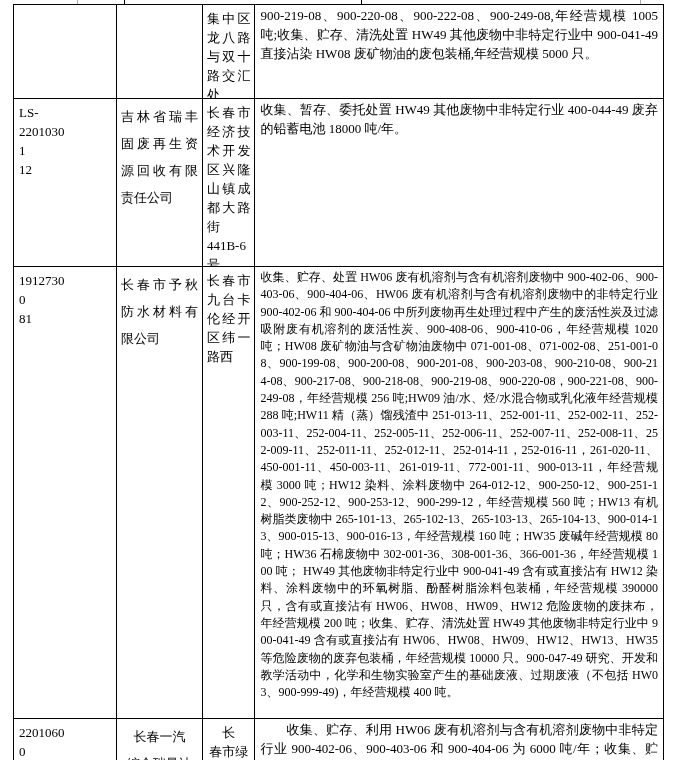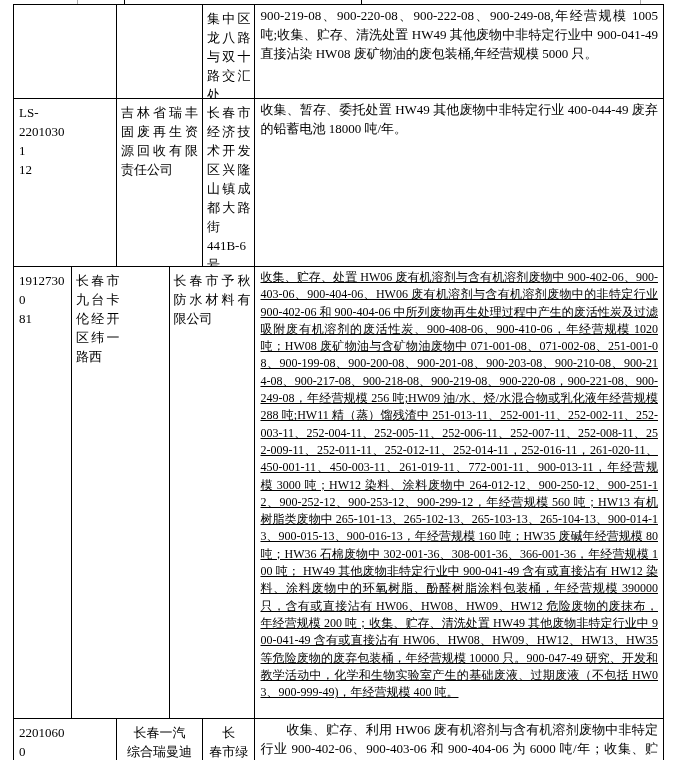--- a/index.html
+++ b/index.html
@@ -14,32 +14,32 @@
   .tick.black{background:#000000;}
   .t1{left:77px;} .t2{left:124px;} .t3{left:361px;} .t4{left:640px;}
 
   .doc-table{position:absolute;left:13px;top:4px;width:651px;border-top:1px solid #000;}
   .row{display:flex;border-bottom:1px solid #000;box-sizing:border-box;background:#fff;}
   .cell{box-sizing:border-box;border-left:1px solid #000;overflow:hidden;}
   .cell.last{border-right:1px solid #000;}
 
   .c1{width:62px;padding:4px 2px 0 5px;font-size:13px;line-height:19px;
       white-space:pre-wrap;word-break:break-all;}
-  .c2{width:92px;padding:4px 4px 0 4px;font-size:13px;line-height:19px;
+  .c2{width:92px;padding:4px 4px 0 4px;font-size:13px;line-height:27px;
       text-align:justify;word-break:break-all;margin-left:45px;}
   .c3{width:56px;padding:4px 4px 0 4px;font-size:13px;line-height:19px;
       text-align:justify;word-break:break-all;white-space:pre-wrap;}
   .c4{width:441px;padding:2px 5px 0 5px;font-size:13px;line-height:18.8px;
       text-align:justify;word-break:break-all;}
 
   .r1{height:94px;}
   .r2{height:168px;}
   .r3{min-height:452px;}
   .r4{height:80px;border-bottom:none;}
-  .r3 .c4{font-size:12px;line-height:17.3px;text-decoration:underline;}
+  .r3 .c4{font-size:12px;line-height:17.3px;}
   .r4 .c4{text-indent:2em;}
   .center{text-align:center;white-space:pre-wrap;}
 </style>
 </head>
 <body>
 
 <div class="page">
 
   <span class="tick gray t1"></span>
   <span class="tick black t2"></span>
@@ -62,22 +62,22 @@
       <div class="cell c2">吉林省瑞丰固废再生资源回收有限责任公司</div>
       <div class="cell c3">长春市经济技术开发区兴隆山镇成都大路街
 441B-6
 号</div>
       <div class="cell c4 last">收集、暂存、委托处置 HW49 其他废物中非特定行业 400-044-49 废弃的铅蓄电池 18000 吨/年。</div>
     </div>
 
     <div class="row r3">
       <div class="cell c1">19127300
 81</div>
+      <div class="cell c2">长春市予秋防水材料有限公司</div>
       <div class="cell c3">长春市九台卡伦经开区纬一路西</div>
-      <div class="cell c2">长春市予秋防水材料有限公司</div>
       <div class="cell c4 last">收集、贮存、处置 HW06 废有机溶剂与含有机溶剂废物中 900-402-06、900-403-06、900-404-06、HW06 废有机溶剂与含有机溶剂废物中的非特定行业 900-402-06 和 900-404-06 中所列废物再生处理过程中产生的废活性炭及过滤吸附废有机溶剂的废活性炭、900-408-06、900-410-06，年经营规模 1020 吨；HW08 废矿物油与含矿物油废物中 071-001-08、071-002-08、251-001-08、900-199-08、900-200-08、900-201-08、900-203-08、900-210-08、900-214-08、900-217-08、900-218-08、900-219-08、900-220-08，900-221-08、900-249-08，年经营规模 256 吨;HW09 油/水、烃/水混合物或乳化液年经营规模 288 吨;HW11 精（蒸）馏残渣中 251-013-11、252-001-11、252-002-11、252-003-11、252-004-11、252-005-11、252-006-11、252-007-11、252-008-11、252-009-11、252-011-11、252-012-11、252-014-11，252-016-11，261-020-11、450-001-11、450-003-11、261-019-11、772-001-11、900-013-11，年经营规模 3000 吨；HW12 染料、涂料废物中 264-012-12、900-250-12、900-251-12、900-252-12、900-253-12、900-299-12，年经营规模 560 吨；HW13 有机树脂类废物中 265-101-13、265-102-13、265-103-13、265-104-13、900-014-13、900-015-13、900-016-13，年经营规模 160 吨；HW35 废碱年经营规模 80 吨；HW36 石棉废物中 302-001-36、308-001-36、366-001-36，年经营规模 100 吨； HW49 其他废物非特定行业中 900-041-49 含有或直接沾有 HW12 染料、涂料废物中的环氧树脂、酚醛树脂涂料包装桶，年经营规模 390000 只，含有或直接沾有 HW06、HW08、HW09、HW12 危险废物的废抹布，年经营规模 200 吨；收集、贮存、清洗处置 HW49 其他废物非特定行业中 900-041-49 含有或直接沾有 HW06、HW08、HW09、HW12、HW13、HW35 等危险废物的废弃包装桶，年经营规模 10000 只。900-047-49 研究、开发和教学活动中，化学和生物实验室产生的基础废液、过期废液（不包括 HW03、900-999-49)，年经营规模 400 吨。</div>
     </div>
 
     <div class="row r4">
       <div class="cell c1">22010600
 89</div>
       <div class="cell c2 center">长春一汽
 综合瑞曼迪斯</div>
       <div class="cell c3 center">长
 春市绿</div>

